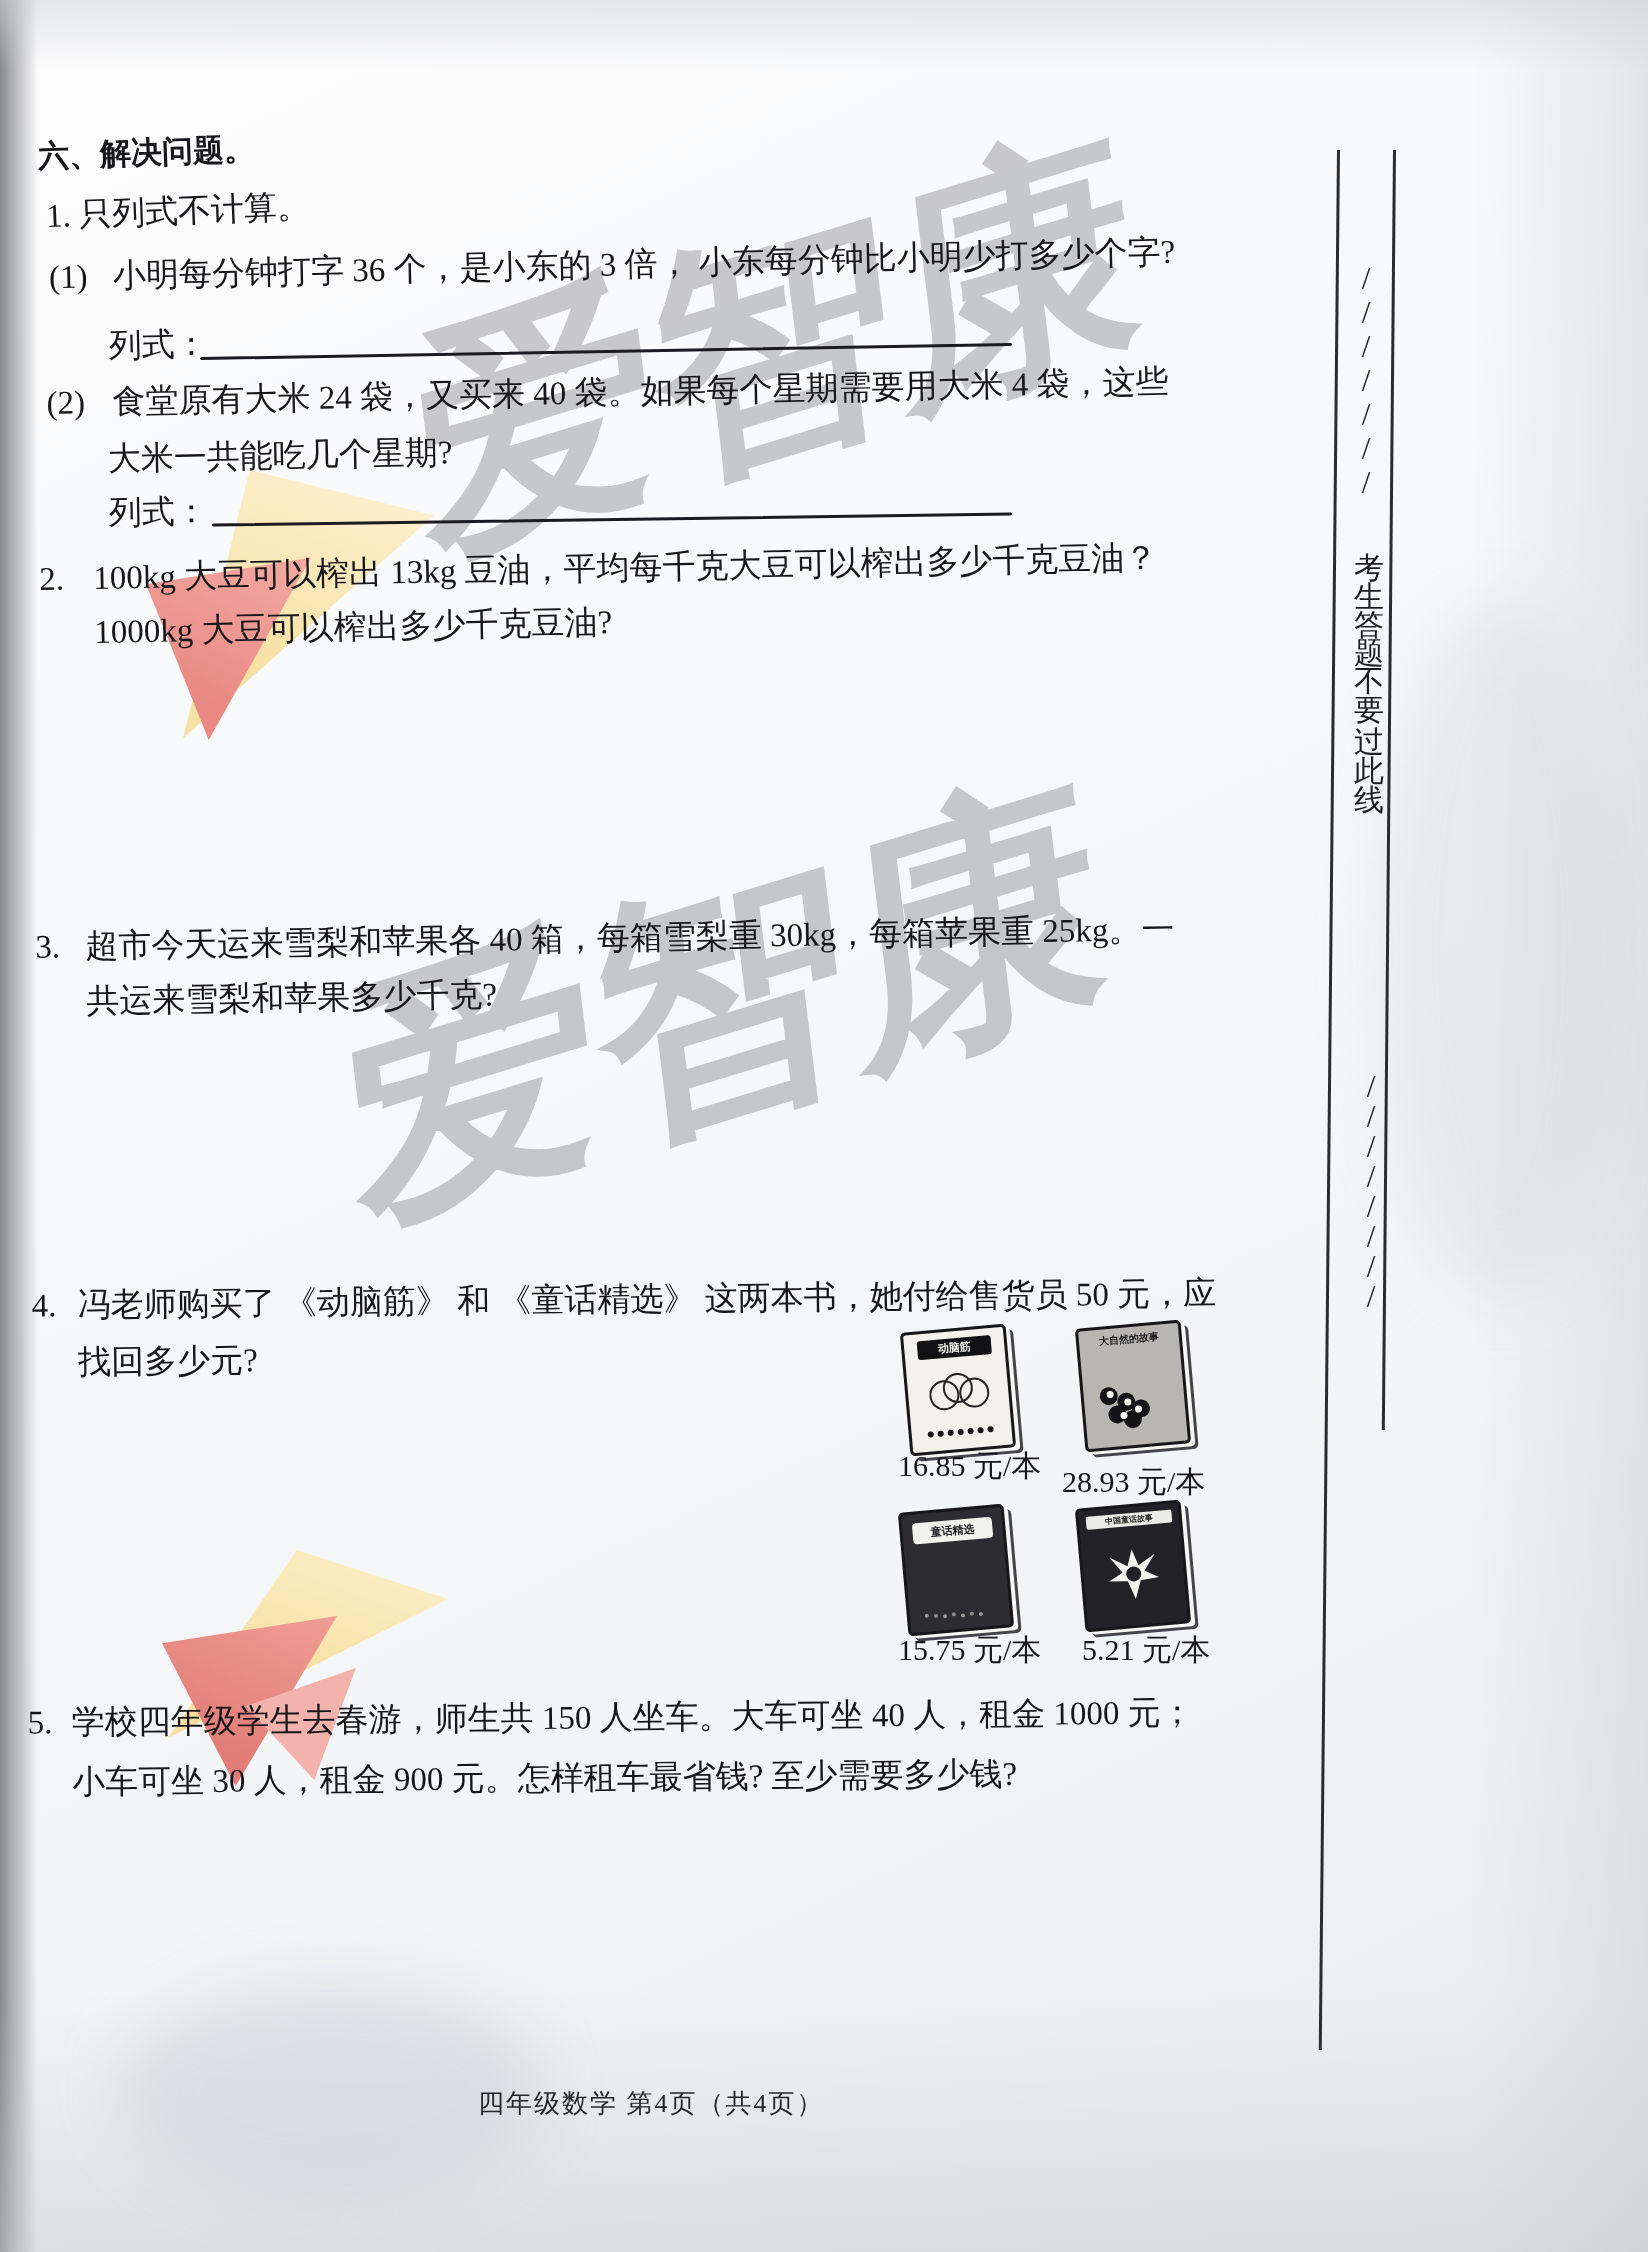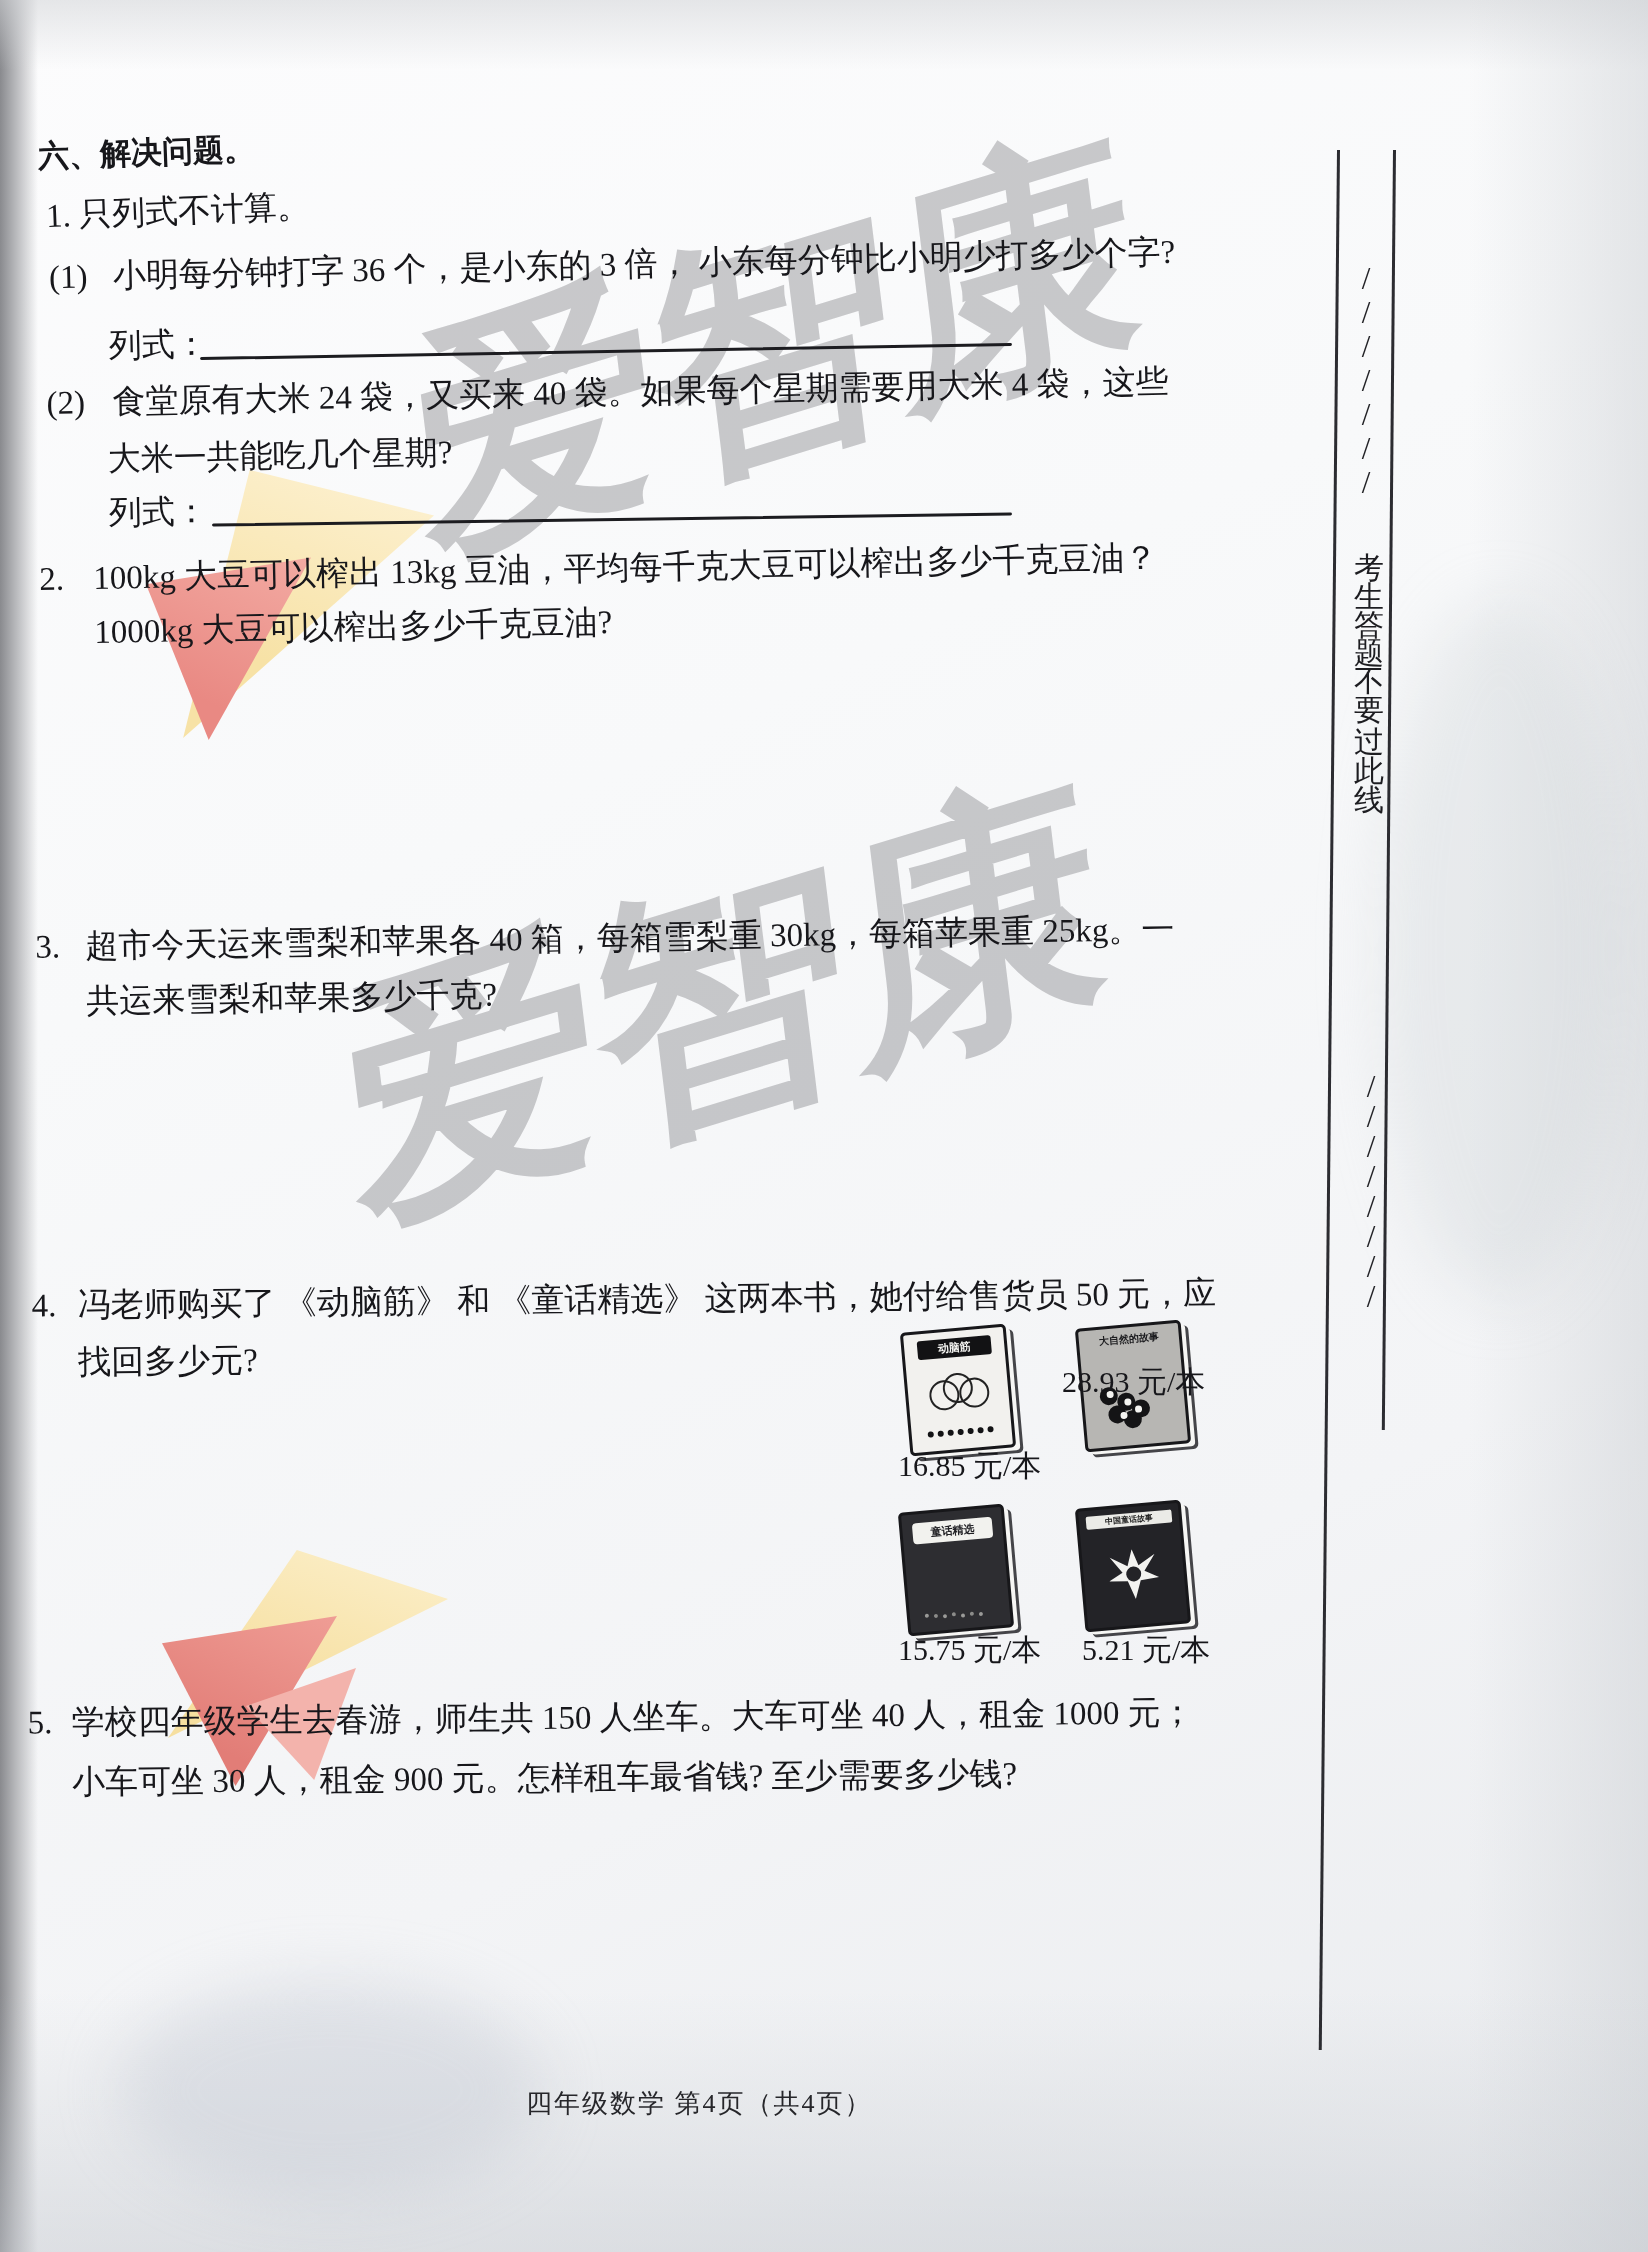--- a/index.html
+++ b/index.html
@@ -173,21 +173,21 @@
   <div class="book" style="left:905px;top:1328px;">
     <div class="b-band">动脑筋</div>
     <div class="b1-circles"></div>
     <div class="b1-dots"></div>
   </div>
   <div class="book book2" style="left:1080px;top:1324px;">
     <div class="b2-title">大自然的故事</div>
     <div class="b2-flower"></div>
   </div>
   <div class="price" style="left:898px;top:1446px;">16.85 元/本</div>
-  <div class="price" style="left:1062px;top:1362px;">28.93 元/本</div>
+  <div class="price" style="left:1062px;top:1462px;">28.93 元/本</div>
 
   <div class="book book3" style="left:903px;top:1508px;">
     <div class="b3-band">童话精选</div>
     <div class="b3-dots"></div>
   </div>
   <div class="book book4" style="left:1080px;top:1504px;">
     <div class="b4-band">中国童话故事</div>
     <div class="b4-star"></div>
     <div class="b4-core"></div>
   </div>
@@ -220,15 +220,15 @@
       <div class="slash">/</div>
       <div class="slash">/</div>
       <div class="slash">/</div>
       <div class="slash">/</div>
       <div class="slash">/</div>
       <div class="slash">/</div>
       <div class="slash">/</div>
       <div class="slash">/</div>
     </div>
 
-  <div class="footer" style="left:478px;top:2086px;margin-left:48px;">四年级数学 第4页（共4页）</div>
+  <div class="footer" style="left:478px;top:2086px;">四年级数学 第4页（共4页）</div>
 
 </div>
 
 </body></html>

